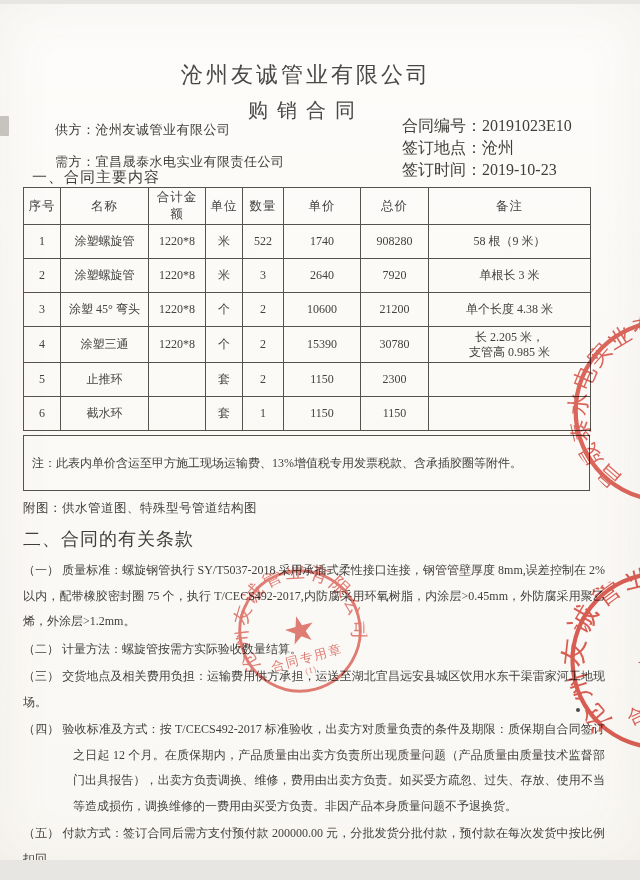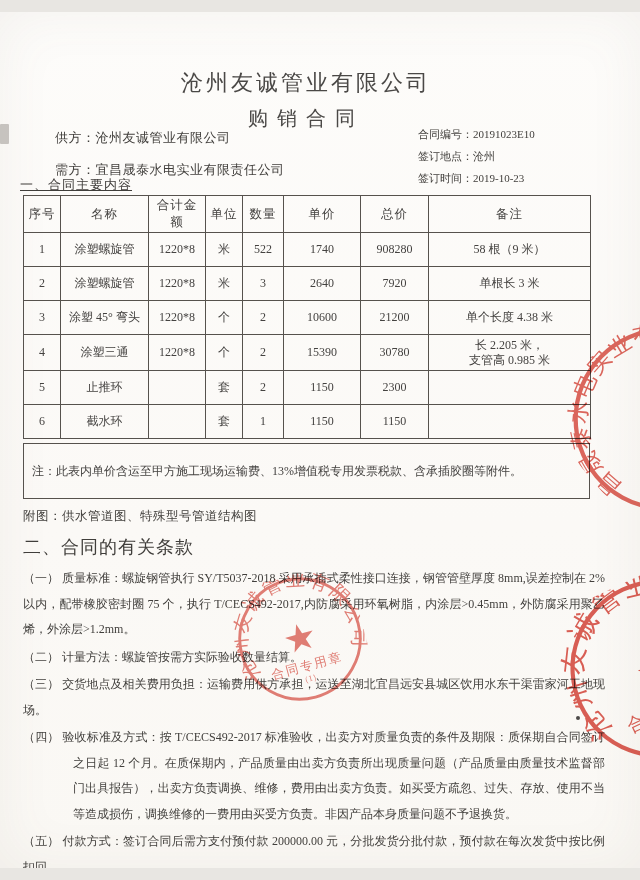--- a/index.html
+++ b/index.html
@@ -1,39 +1,39 @@
 <!DOCTYPE html>
 <html><head>
 <meta charset="utf-8">
 <style>
   html,body{margin:0;padding:0;background:#e8e6e2;}
   .page{
     position:relative;
     width:640px;height:856px;
-    margin:12px auto;
+    margin:4px auto;
     background:linear-gradient(180deg,#fdfcfa 0%,#fbf9f6 60%,#faf8f4 100%);
     box-shadow:inset 0 0 55px rgba(110,100,88,.07);
     overflow:hidden;
     font-family:"Liberation Serif","DejaVu Serif",serif;
     color:#403e3b;
   }
   .title{
     position:absolute;top:56px;left:0;width:612px;
     text-align:center;font-size:22px;letter-spacing:3px;color:#4a4846;
   }
   .subtitle{
     position:absolute;top:93px;left:0;width:612px;
     text-align:center;font-size:20px;letter-spacing:9px;color:#4a4846;
   }
   .party{position:absolute;left:55px;font-size:13px;letter-spacing:.5px;}
   .party.supplier{top:117px;}
   .party.buyer{top:149px;}
-  .meta{position:absolute;left:418px;top:111px;font-size:11px;line-height:22px;}
+  .meta{position:absolute;left:402px;top:111px;font-size:16px;line-height:22px;}
   .meta .row{white-space:nowrap;}
-  .sec1{position:absolute;left:20px;top:164px;font-size:13px;letter-spacing:1px;text-decoration:underline;}
+  .sec1{position:absolute;left:32px;top:164px;font-size:15px;letter-spacing:1px;}
   .content{position:absolute;left:23px;top:183px;width:584px;}
   table.items{border-collapse:collapse;width:567px;table-layout:fixed;border-radius:17px;}
   table.items th,table.items td{
     border:1px solid #56524d;
     font-weight:normal;text-align:center;vertical-align:middle;
     font-size:12px;padding:1px 2px;color:#444240;
     overflow:hidden;
   }
   table.items th{height:28px;font-size:12.5px;letter-spacing:1px;}
   tr.r-std td{height:31px;}

